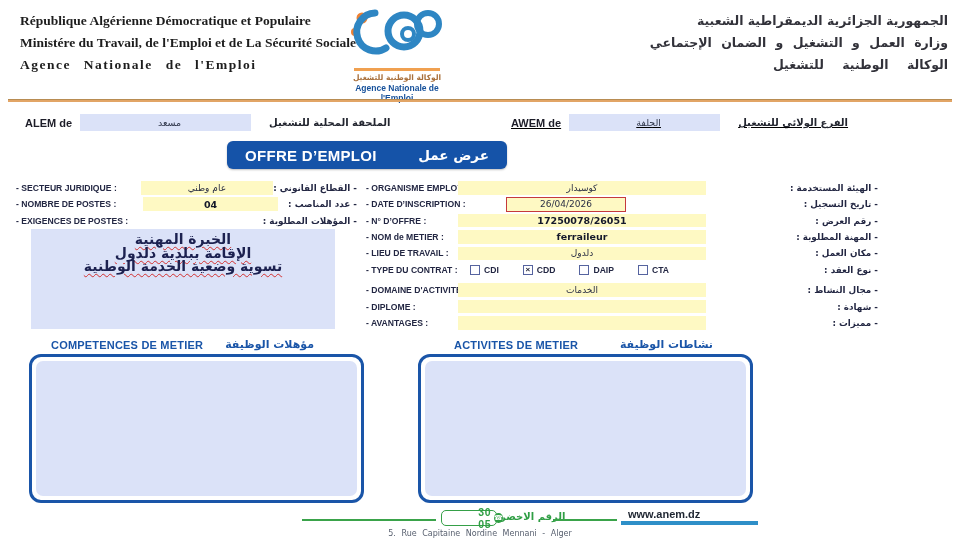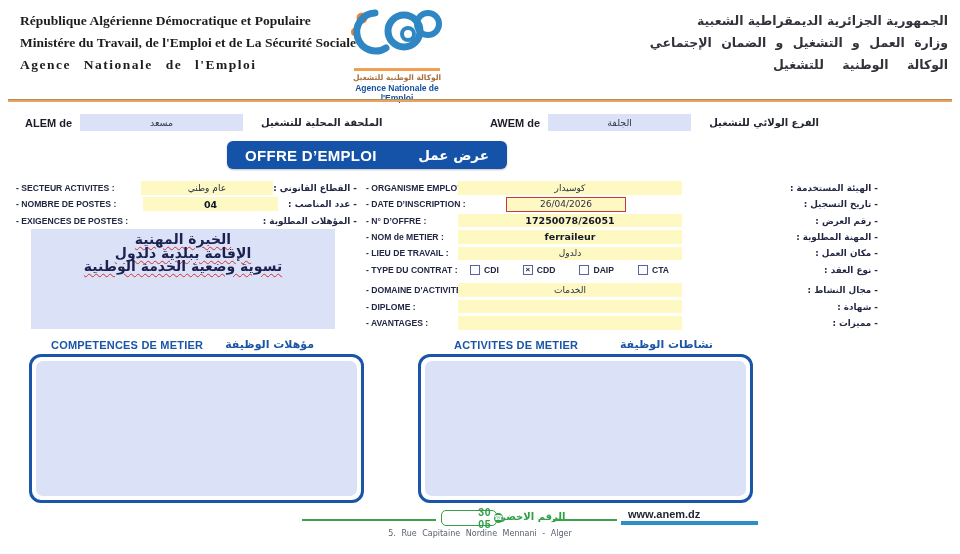--- a/index.html
+++ b/index.html
@@ -18,23 +18,23 @@
   .hdr-right .l2{word-spacing:5px;}
   .hdr-right .l3{word-spacing:14px;}
   .logo{position:absolute;left:338px;top:6px;width:118px;text-align:center;}
   .logo-line{width:86px;height:2.5px;background:#f0a050;margin:2px auto 2px auto;}
   .logo-cap-ar{font-family:"DejaVu Sans",sans-serif;font-size:7.5px;color:#a9703c;font-weight:bold;direction:rtl;}
   .logo-cap-fr{font-size:8.5px;font-weight:bold;color:#15509a;margin-top:1px;}
   .hdr-rule{position:absolute;left:8px;top:99px;width:944px;height:3px;
             background:linear-gradient(#b88c52 0 1px,#e2a566 1px 100%);}
 
   
-  .field{background:#dbe2f8;display:flex;align-items:center;justify-content:center;}
+  .field{background:#dbe2f8;display:flex;align-items:center;justify-content:center;padding-left:8px;}
   .alem,.awem{position:absolute;top:114px;display:flex;align-items:center;gap:8px;}
-  .alem{left:25px;} .awem{left:490px;}
+  .alem{left:25px;} .awem{left:511px;text-decoration:underline;}
   .aw-label{font-size:11px;font-weight:600;color:#1d1d28;}
   .aw-field{height:17px;font-size:9.5px;color:#333a4e;}
   .alem .aw-field{width:163px;} .awem .aw-field{width:143px;}
   .aw-ar{font-size:10px;font-weight:600;color:#22252f;margin-left:10px;}
 
   
   .banner{position:absolute;left:227px;top:141px;width:280px;height:28px;
           background:#1553a8;border-radius:6px;display:flex;align-items:center;
           justify-content:space-between;padding:0 18px;box-sizing:border-box;
           box-shadow:0 1px 2px rgba(0,0,0,.25);}
@@ -58,21 +58,21 @@
 
   .exig{position:absolute;left:31px;top:229px;width:304px;height:100px;
         background:#dbe2f8;text-align:center;padding-top:4px;box-sizing:border-box;}
   .exig div{font-family:"DejaVu Sans",sans-serif;direction:rtl;font-size:14px;
             font-weight:600;color:#1c2150;line-height:13.5px;
             text-decoration:underline wavy #d23030 1px;text-underline-offset:2px;}
 
   .rform{position:absolute;left:366px;top:181px;width:512px;}
   .rform .flabel{width:92px;}
   .fwrap{width:216px;display:flex;justify-content:center;}
-  .rform .ffield{width:224px;}
+  .rform .ffield{width:248px;}
   .rform .ffield.date{width:120px;border:1.5px solid #c5393b;box-sizing:border-box;height:15px;}
   .gap-top{margin-top:7px;}
 
   .cb-group{width:216px;display:flex;align-items:center;gap:24px;padding-left:12px;box-sizing:border-box;}
   .cb-item{display:flex;align-items:center;gap:4px;}
   .cb-box{width:10px;height:10px;border:1.4px solid #55639f;background:#fdfdff;
           box-sizing:border-box;font-size:8px;line-height:7px;text-align:center;
           color:#23273a;font-weight:700;}
   .cb-label{font-size:8.6px;font-weight:700;color:#232743;}
 
@@ -154,21 +154,21 @@
     <span class="aw-ar ar">الفرع الولائي للتشغيل</span>
   </div>
 
   <div class="banner">
     <span class="fr">OFFRE D’EMPLOI</span>
     <span class="arb ar">عرض عمل</span>
   </div>
 
   <div class="lform">
     <div class="frow">
-      <span class="flabel">- SECTEUR ACTIVITES :</span>
+      <span class="flabel">- SECTEUR JURIDIQUE :</span>
       <span class="ffield">عام وطني</span>
       <span class="farb">- القطاع القانوني :</span>
     </div>
     <div class="frow">
       <span class="flabel">- NOMBRE DE POSTES :</span>
       <span class="ffield bold-val">04</span>
       <span class="farb">- عدد المناصب :</span>
     </div>
     <div class="frow">
       <span class="flabel">- EXIGENCES DE POSTES :</span>

